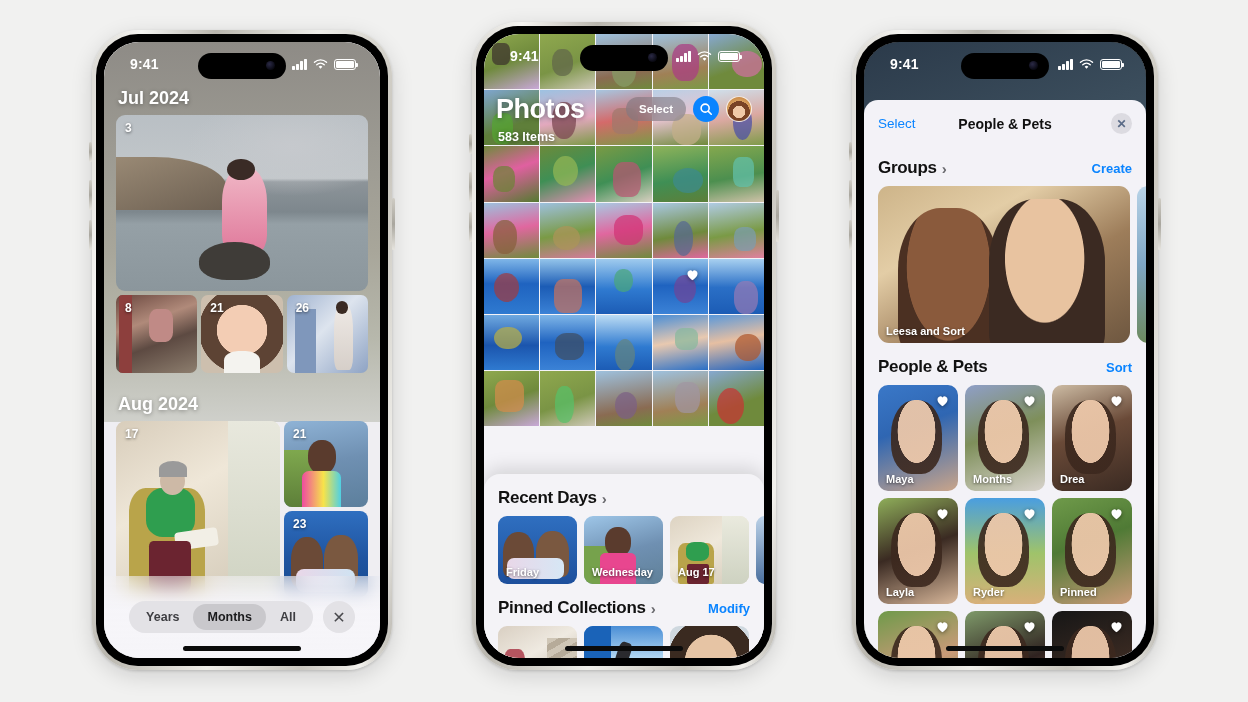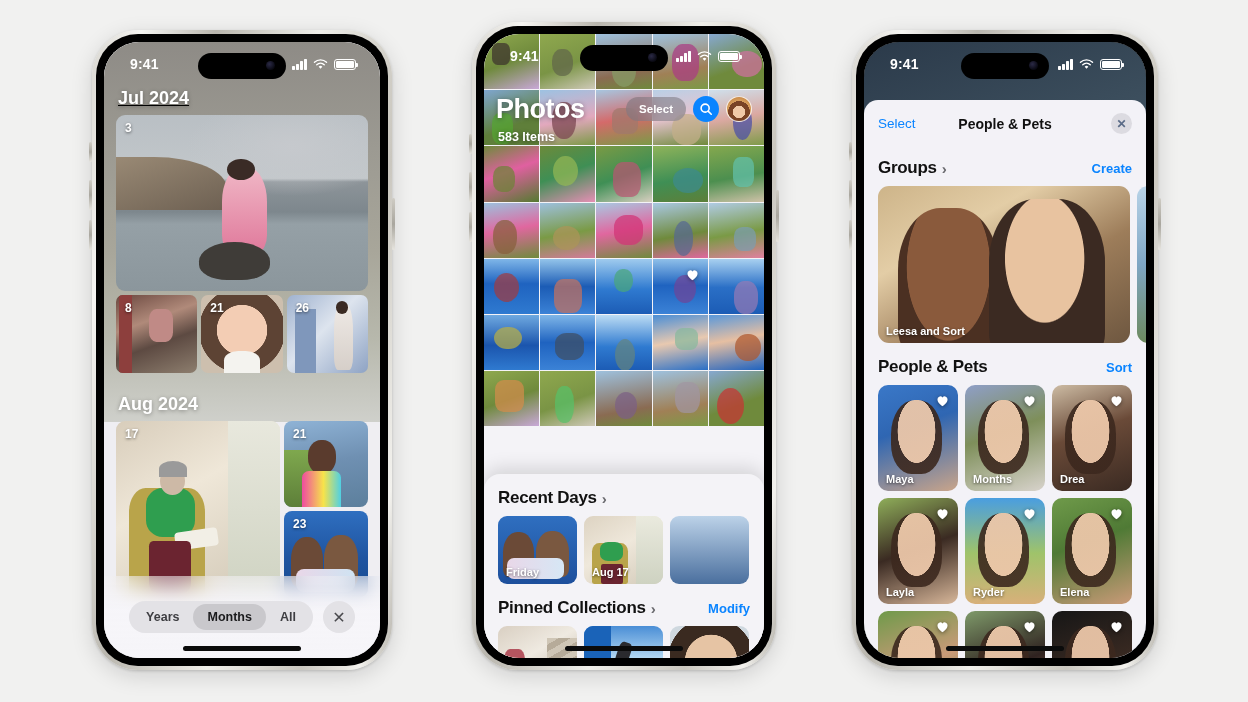--- a/index.html
+++ b/index.html
@@ -71,21 +71,21 @@
                    text-shadow: 0 1px 3px rgba(0,0,0,.6); z-index:3; }
   .heart { position:absolute; right:8px; top:8px; width:15px; height:15px; z-index:4;
            filter: drop-shadow(0 1px 2px rgba(0,0,0,.45)); }
 
   
   #p1 { position:absolute; inset:0; background:#efeef2; }
   .p1-hero-bg { position:absolute; inset:0 0 auto 0; height:380px;
      background: linear-gradient(180deg,#8e8b86 0%, #9c9a92 28%, #a8a69a 55%, #b7b8ac 78%, #cfd0cb 100%); }
   .p1-month { font-size: 18px; font-weight: 700; color:#fff; text-shadow:0 1px 4px rgba(0,0,0,.35);
               margin: 0 0 6px 14px; }
-  .p1-sec1 { position:absolute; top:46px; left:0; right:0;text-decoration:underline; }
+  .p1-sec1 { position:absolute; top:46px; left:0; right:0; }
   .p1-sec2 { position:absolute; top:352px; left:0; right:0; }
   .p1-big { margin:0 12px; height:176px; border-radius:9px; }
   .p1-row { display:flex; gap:4px; margin: 4px 12px 0 12px; }
   .p1-row .tile { height:78px; border-radius:7px; flex:1; }
   .p1-aug-wrap { display:flex; gap:4px; margin:0 12px; }
   .p1-aug-main { flex: 0 0 164px; height:176px; border-radius:9px; }
   .p1-aug-side { flex:1; display:flex; flex-direction:column; gap:4px; }
   .p1-aug-side .tile { flex:1; border-radius:8px; }
 
   
@@ -396,20 +396,26 @@
               <h3>Recent Days</h3>
               <span class="chev">›</span>
             </div>
             <div class="hscroll">
               <div class="tile" style="background:linear-gradient(180deg,#2f6fc0,#1d4f9c);">
                 <span style="position:absolute;left:6%;top:24%;width:40%;height:66%;background:#6b4a37;border-radius:45% 45% 18% 18%;"></span>
                 <span style="position:absolute;left:48%;top:22%;width:42%;height:68%;background:#7a5840;border-radius:45% 45% 18% 18%;"></span>
                 <span style="position:absolute;left:12%;top:62%;width:72%;height:30%;background:linear-gradient(90deg,#e9d7e8,#d6e7f5);border-radius:7px;"></span>
                 <span class="caption">Friday</span>
               </div>
+              <div class="tile" style="background:linear-gradient(165deg,#9ec6e8,#6f90b2 52%,#5f8098);">
+                <span style="position:absolute;left:0;top:44%;width:40%;height:56%;background:#76a24c;"></span>
+                <span style="position:absolute;left:26%;top:16%;width:34%;height:44%;background:#5a3b2d;border-radius:45%;"></span>
+                <span style="position:absolute;left:20%;top:54%;width:46%;height:46%;background:#e8468f;border-radius:16% 16% 0 0;"></span>
+                <span class="caption">Wednesday</span>
+              </div>
               <div class="tile" style="background:linear-gradient(150deg,#ddd3c2,#efe8db 45%,#d2c9b8);">
                 <span style="position:absolute;right:0;top:0;width:34%;height:100%;background:linear-gradient(180deg,#eaeade,#ced2c1);"></span>
                 <span style="position:absolute;left:10%;top:40%;width:46%;height:60%;background:#b9a44a;border-radius:20% 20% 6% 6%;"></span>
                 <span style="position:absolute;left:20%;top:38%;width:30%;height:28%;background:#2f9e4f;border-radius:34%;"></span>
                 <span style="position:absolute;left:22%;top:70%;width:28%;height:30%;background:#6b2430;border-radius:10%;"></span>
                 <span class="caption">Aug 17</span>
               </div>
               <div class="tile" style="background:linear-gradient(180deg,#bcd2e8,#4a6f9e);"></div>
             </div>
 
@@ -528,21 +534,21 @@
                   <svg class="heart" viewBox="0 0 24 24">
                     <path d="M12 21s-8-5.1-8-10.4A4.6 4.6 0 0 1 12 7a4.6 4.6 0 0 1 8 3.6C20 15.9 12 21 12 21z" fill="#fff"></path>
                   </svg>
                   <span class="caption">Ryder</span>
                 </div>
                 <div class="tile" style="background: linear-gradient(160deg, rgb(111, 154, 74), rgb(79, 122, 53) 42%, rgb(201, 154, 120));">
                   <span style="position:absolute;left:16%;top:14%;width:64%;height:70%;border-radius:46% 46% 40% 40%;background:radial-gradient(ellipse at 50% 42%, rgba(235,198,168,.95) 0 52%, rgba(60,40,30,.9) 53%);"></span>
                   <svg class="heart" viewBox="0 0 24 24">
                     <path d="M12 21s-8-5.1-8-10.4A4.6 4.6 0 0 1 12 7a4.6 4.6 0 0 1 8 3.6C20 15.9 12 21 12 21z" fill="#fff"></path>
                   </svg>
-                  <span class="caption">Elena</span>
+                  <span class="caption">Pinned</span>
                 </div>
                 <div class="tile" style="background: linear-gradient(160deg, rgb(111, 154, 74), rgb(201, 154, 120) 50%, rgb(79, 122, 53));">
                   <span style="position:absolute;left:16%;top:14%;width:64%;height:70%;border-radius:46% 46% 40% 40%;background:radial-gradient(ellipse at 50% 42%, rgba(235,198,168,.95) 0 52%, rgba(60,40,30,.9) 53%);"></span>
                   <svg class="heart" viewBox="0 0 24 24">
                     <path d="M12 21s-8-5.1-8-10.4A4.6 4.6 0 0 1 12 7a4.6 4.6 0 0 1 8 3.6C20 15.9 12 21 12 21z" fill="#fff"></path>
                   </svg>
                 </div>
                 <div class="tile" style="background: linear-gradient(160deg, rgb(127, 154, 106), rgb(47, 34, 32) 52%, rgb(181, 136, 106));">
                   <span style="position:absolute;left:16%;top:14%;width:64%;height:70%;border-radius:46% 46% 40% 40%;background:radial-gradient(ellipse at 50% 42%, rgba(235,198,168,.95) 0 52%, rgba(60,40,30,.9) 53%);"></span>
                   <svg class="heart" viewBox="0 0 24 24">

